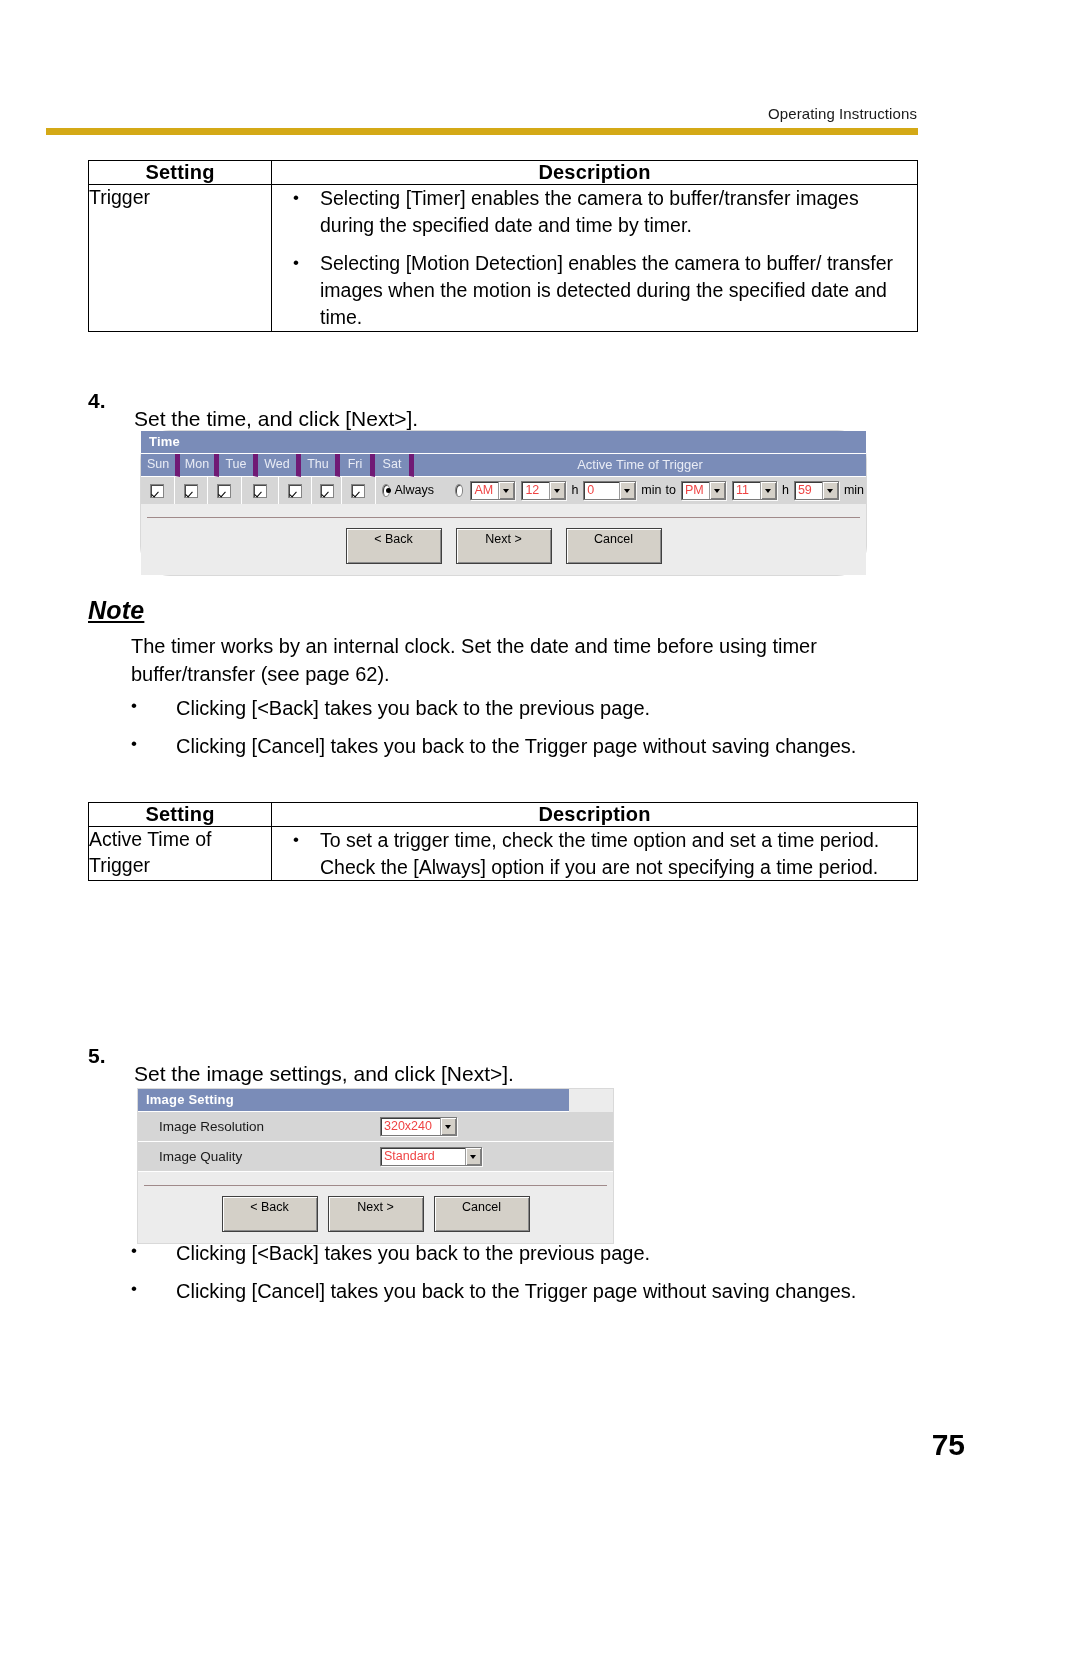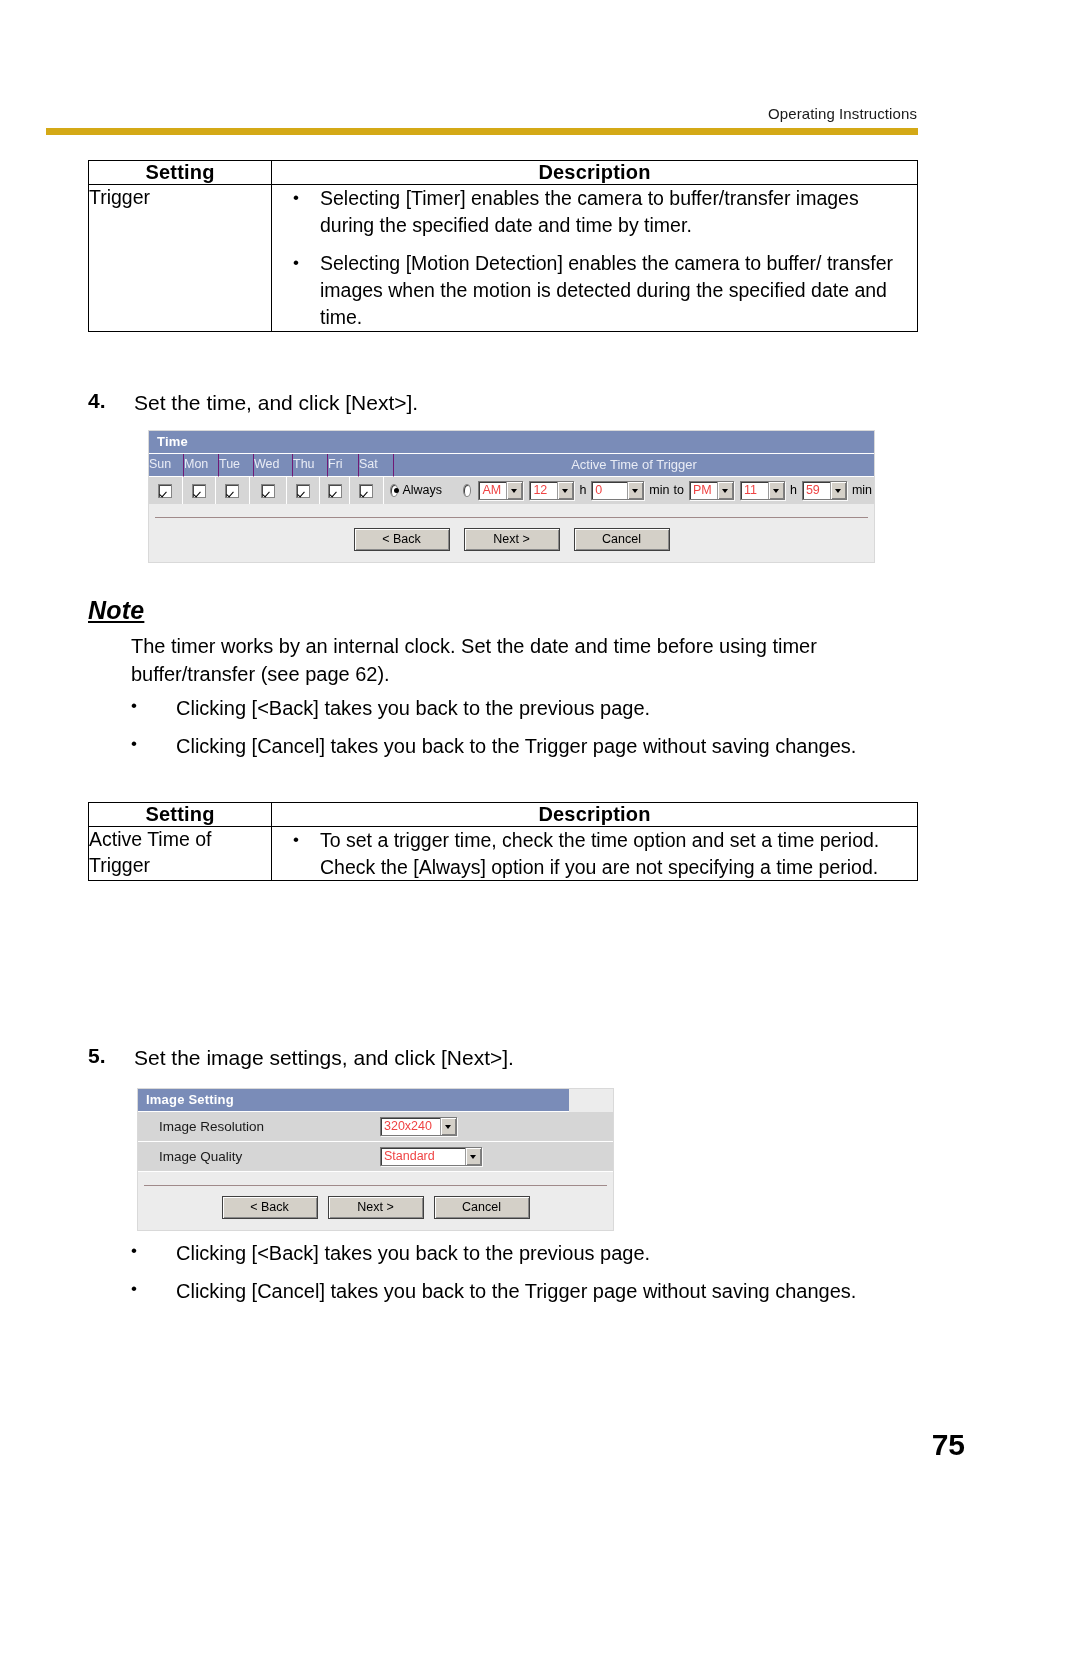--- a/index.html
+++ b/index.html
@@ -95,20 +95,21 @@
   }
   .step-num {
     font-weight: bold;
     font-size: 21px;
     width: 46px;
     flex: 0 0 46px;
   }
   .step-text {
     font-size: 21px;
     line-height: 1.3;
+    margin-top: 16px;
   }
 
   
   .note-title {
     position: absolute;
     left: 88px;
     top: 596px;
     font-size: 25px;
     font-weight: bold;
     font-style: italic;
@@ -162,22 +163,23 @@
     letter-spacing: .2px;
     border-bottom: 1px solid #fff;
   }
   .days-header {
     display: flex;
     background: #7a8cb8;
   }
   .day-head {
     color: #e9ecf5;
     font-size: 12.5px;
+    text-align: center;
     padding: 3px 0 4px 0;
-    border-right: 1px solid #701a75;
+    border-right: 5px solid #701a75;
     border-bottom: 1px solid #ffffff;
   }
   .active-head {
     flex: 1 1 auto;
     color: #e9ecf5;
     font-size: 13px;
     text-align: center;
     padding: 3px 0 4px 0;
     border-bottom: 1px solid #ffffff;
   }
@@ -285,21 +287,21 @@
     background: #ececec;
     padding: 10px 0 11px 0;
     display: flex;
     justify-content: center;
     gap: 14px;
   }
   .btn {
     min-width: 94px;
     text-align: center;
     font-size: 12.5px;
-    padding: 3px 0 4px 0;
+    padding: 3px 0 17px 0;
     background: #d4d0c8;
     border: 1px solid #404040;
     box-shadow: inset 1px 1px 0 #ffffff, inset -1px -1px 0 #8a8a8a;
     color: #000;
   }
   
   .is-row {
     display: flex;
     align-items: center;
     background: #d6d6d6;
@@ -356,21 +358,21 @@
         </td>
       </tr>
     </tbody>
   </table>
 
   <div class="step" style="left:88px; top:389px; width:830px;">
     <div class="step-num">4.</div>
     <div class="step-text">Set the time, and click [Next&gt;].</div>
   </div>
 
-  <div class="shot" style="left:148px; top:430px; width:725px;">
+  <div class="shot" style="left:140px; top:430px; width:725px;border-radius:30px;">
     <div class="shot-titlebar">Time</div>
 
     <div class="days-header">
       <div class="day-head" style="width:34px">Sun</div>
       <div class="day-head" style="width:34px">Mon</div>
       <div class="day-head" style="width:34px">Tue</div>
       <div class="day-head" style="width:38px">Wed</div>
       <div class="day-head" style="width:34px">Thu</div>
       <div class="day-head" style="width:30px">Fri</div>
       <div class="day-head" style="width:34px">Sat</div>

